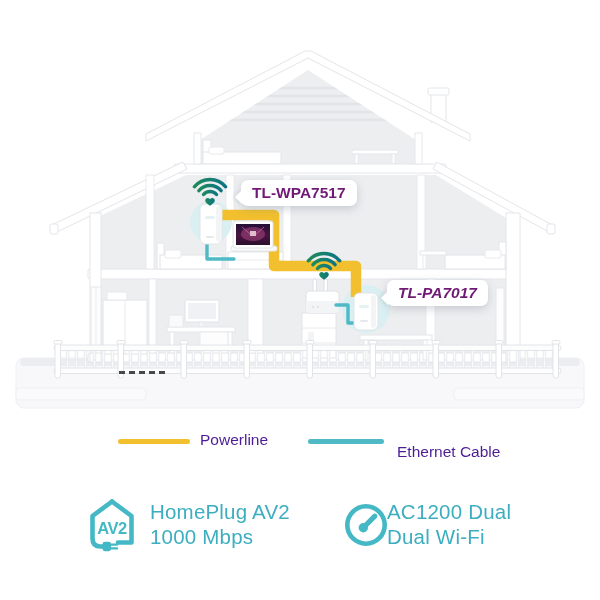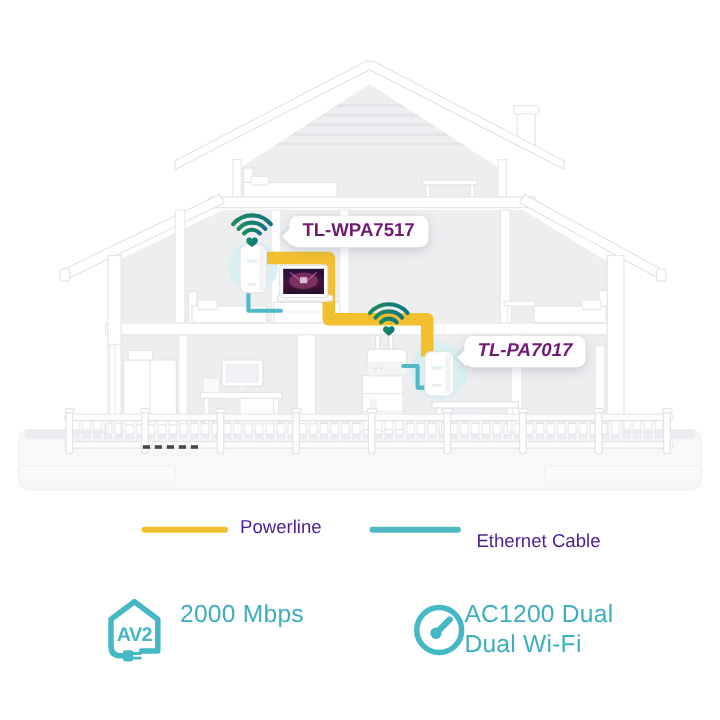--- a/index.html
+++ b/index.html
@@ -276,21 +276,22 @@
   </div>
 
   <svg class="feature-icon av2" width="52" height="56" viewBox="0 0 52 56">
     <path d="M 26,4.5 L 45.5,19 L 45.5,45.5 L 32,45.5" fill="none" stroke="#45B8C6" stroke-width="4.6" stroke-linecap="round" stroke-linejoin="round"></path>
     <path d="M 26,4.5 L 6.5,19 L 6.5,41.5 Q 6.5,49.5 14.5,49.5 L 16.5,49.5" fill="none" stroke="#45B8C6" stroke-width="4.6" stroke-linecap="round" stroke-linejoin="round"></path>
     <rect x="16.5" y="44.8" width="8.6" height="9.4" rx="2.4" fill="#45B8C6"></rect>
     <path d="M 25.1,47.6 H 31 M 25.1,51.4 H 31" stroke="#45B8C6" stroke-width="2.4" stroke-linecap="round"></path>
     <text x="26" y="37" text-anchor="middle" font-size="16.5" font-weight="bold" fill="#45B8C6" letter-spacing="-0.5">AV2</text>
   </svg>
   <div class="feature-text ft1">
-    <div>2000 Mbps</div>
+    <div>HomePlug AV2</div>
+    <div>1000 Mbps</div>
   </div>
 
   <svg class="feature-icon gauge" width="46" height="46" viewBox="0 0 46 46">
     <circle cx="23" cy="23" r="18.7" fill="none" stroke="#45B8C6" stroke-width="4.6"></circle>
     <line x1="20.5" y1="25.5" x2="31.8" y2="14.2" stroke="#45B8C6" stroke-width="5.2" stroke-linecap="round"></line>
     <circle cx="20.3" cy="25.7" r="4.7" fill="#45B8C6"></circle>
   </svg>
   <div class="feature-text ft2">
     <div>AC1200 Dual</div>
     <div>Dual Wi-Fi</div>

